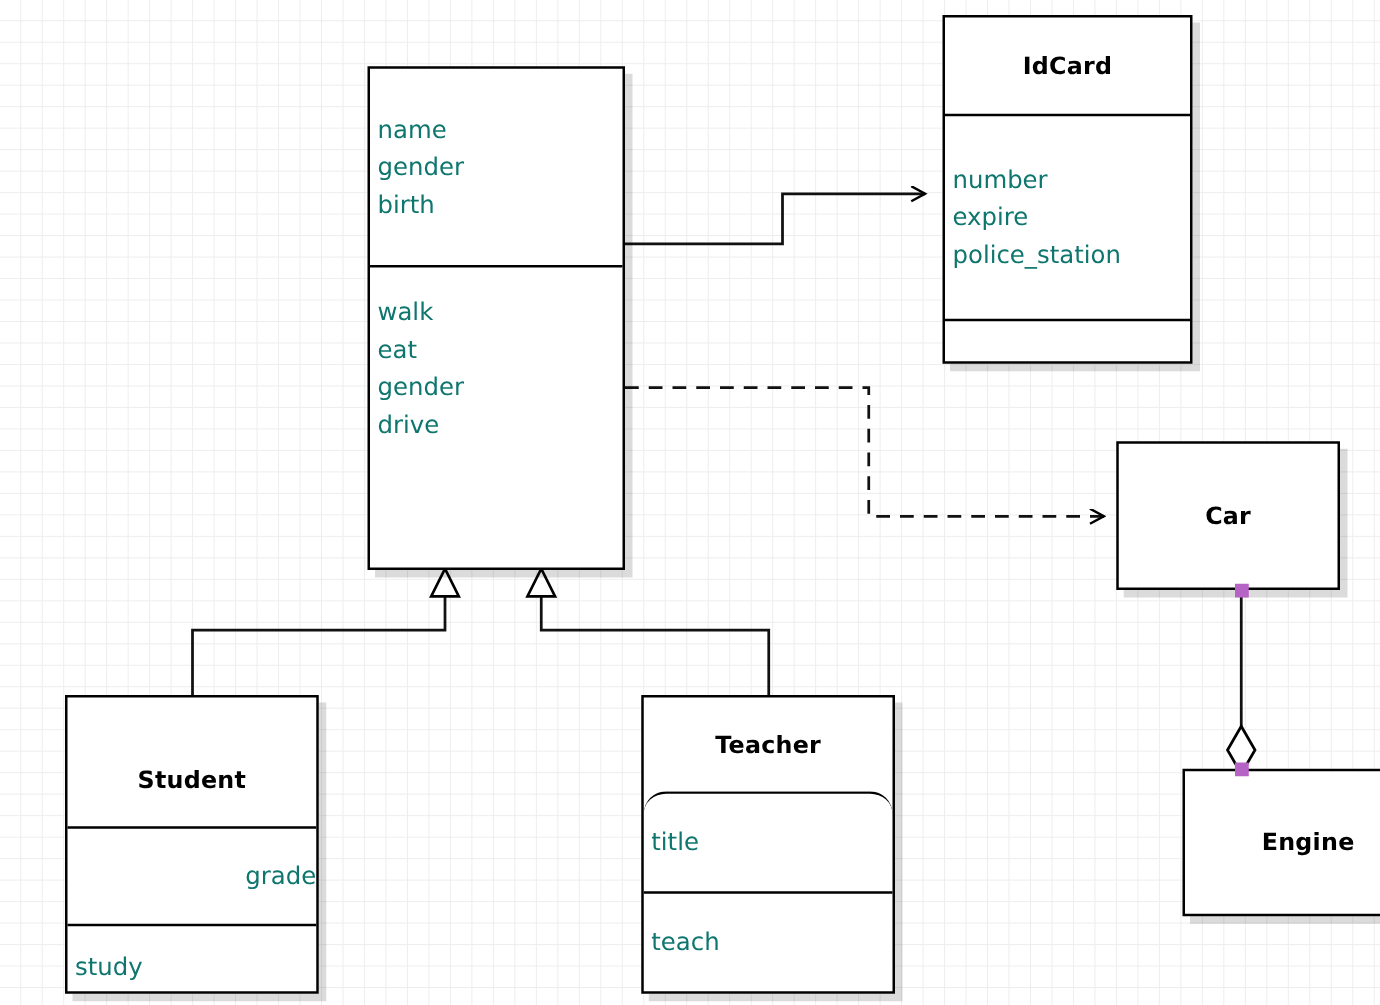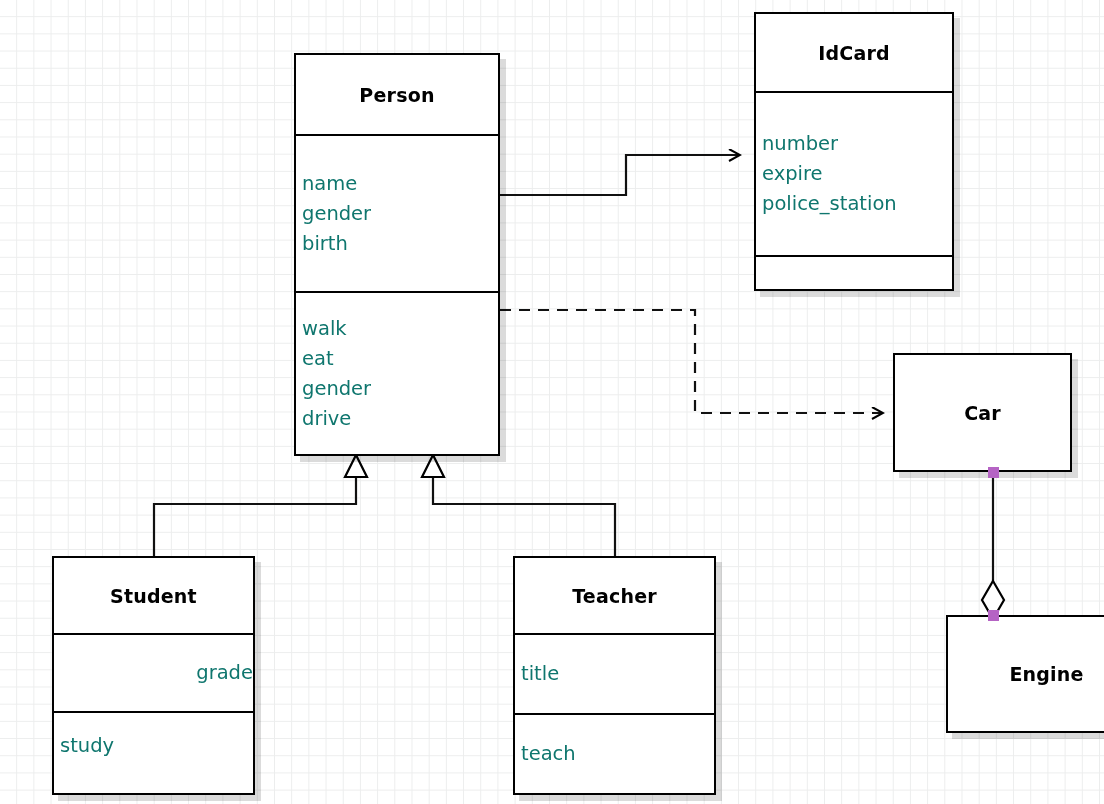--- a/index.html
+++ b/index.html
@@ -102,23 +102,20 @@
       <polygon points="433,455 422,477 444,477" fill="#ffffff" stroke="#000000" stroke-width="2.2"></polygon>
     </g>
 
     <g>
       <path d="M 993,472 L 993,583" fill="none" stroke="#111111" stroke-width="2.2"></path>
       <polygon points="993,581 1004,600 993,619 982,600" fill="#ffffff" stroke="#000000" stroke-width="2.2"></polygon>
     </g>
   </svg>
 
   <div class="uml-class" style="left:294px; top:53px; width:206px; height:403px;">
-    <div class="compartment c-title" style="height:79px;">
-      <span>Person</span>
-    </div>
     <div class="compartment c-list" style="height:157px;">
       <div class="row">name</div>
       <div class="row">gender</div>
       <div class="row">birth</div>
     </div>
     <div class="compartment c-list" style="height:163px;">
       <div class="row">walk</div>
       <div class="row">eat</div>
       <div class="row">gender</div>
       <div class="row">drive</div>
@@ -143,36 +140,36 @@
     </div>
   </div>
 
   <div class="uml-class" style="left:946px; top:615px; width:201px; height:118px;">
     <div class="compartment c-title" style="height:100%;">
       <span>Engine</span>
     </div>
   </div>
 
   <div class="uml-class" style="left:52px; top:556px; width:203px; height:239px;">
-    <div class="compartment c-title" style="height:75px;">
+    <div class="compartment c-title" style="height:75px;margin-top:28px;">
       <span>Student</span>
     </div>
     <div class="compartment c-list" style="height:78px;text-align:right;">
       <div class="row">grade</div>
     </div>
     <div class="compartment c-list" style="height:68px;">
       <div class="row">study</div>
     </div>
   </div>
 
   <div class="uml-class" style="left:513px; top:556px; width:203px; height:239px;">
     <div class="compartment c-title" style="height:75px;">
       <span>Teacher</span>
     </div>
-    <div class="compartment c-list" style="height:80px;">
+    <div class="compartment c-list" style="height:80px;border-radius:18px;">
       <div class="row">title</div>
     </div>
     <div class="compartment c-list" style="height:80px;">
       <div class="row">teach</div>
     </div>
   </div>
 
   <div class="handle" style="left:988px; top:467px;"></div>
   <div class="handle" style="left:988px; top:610px;"></div>
 

